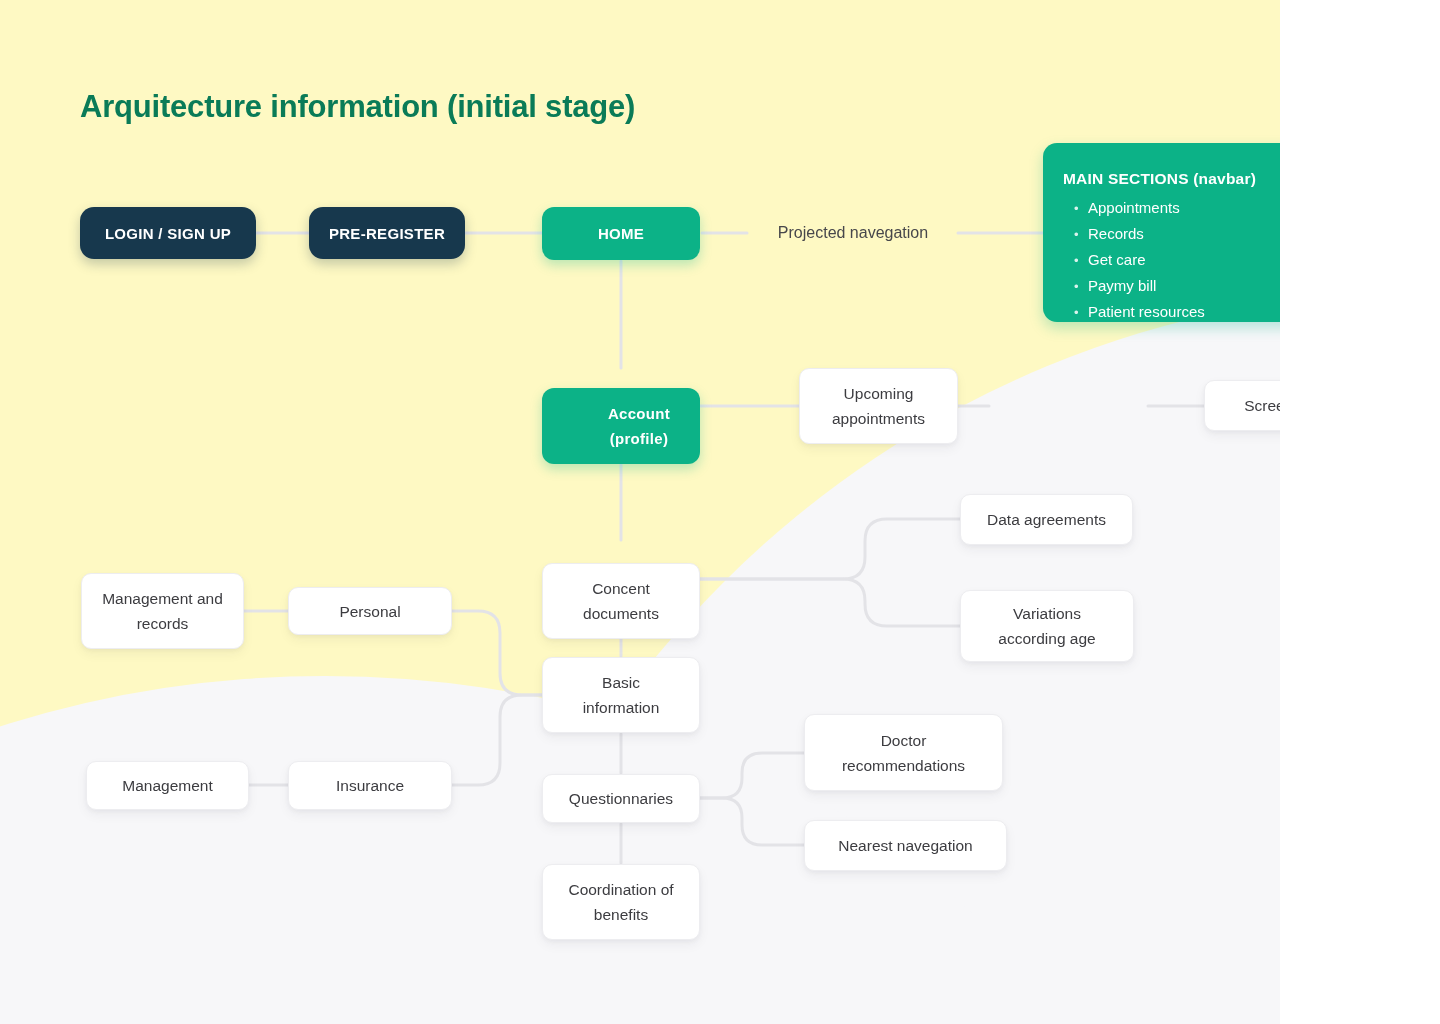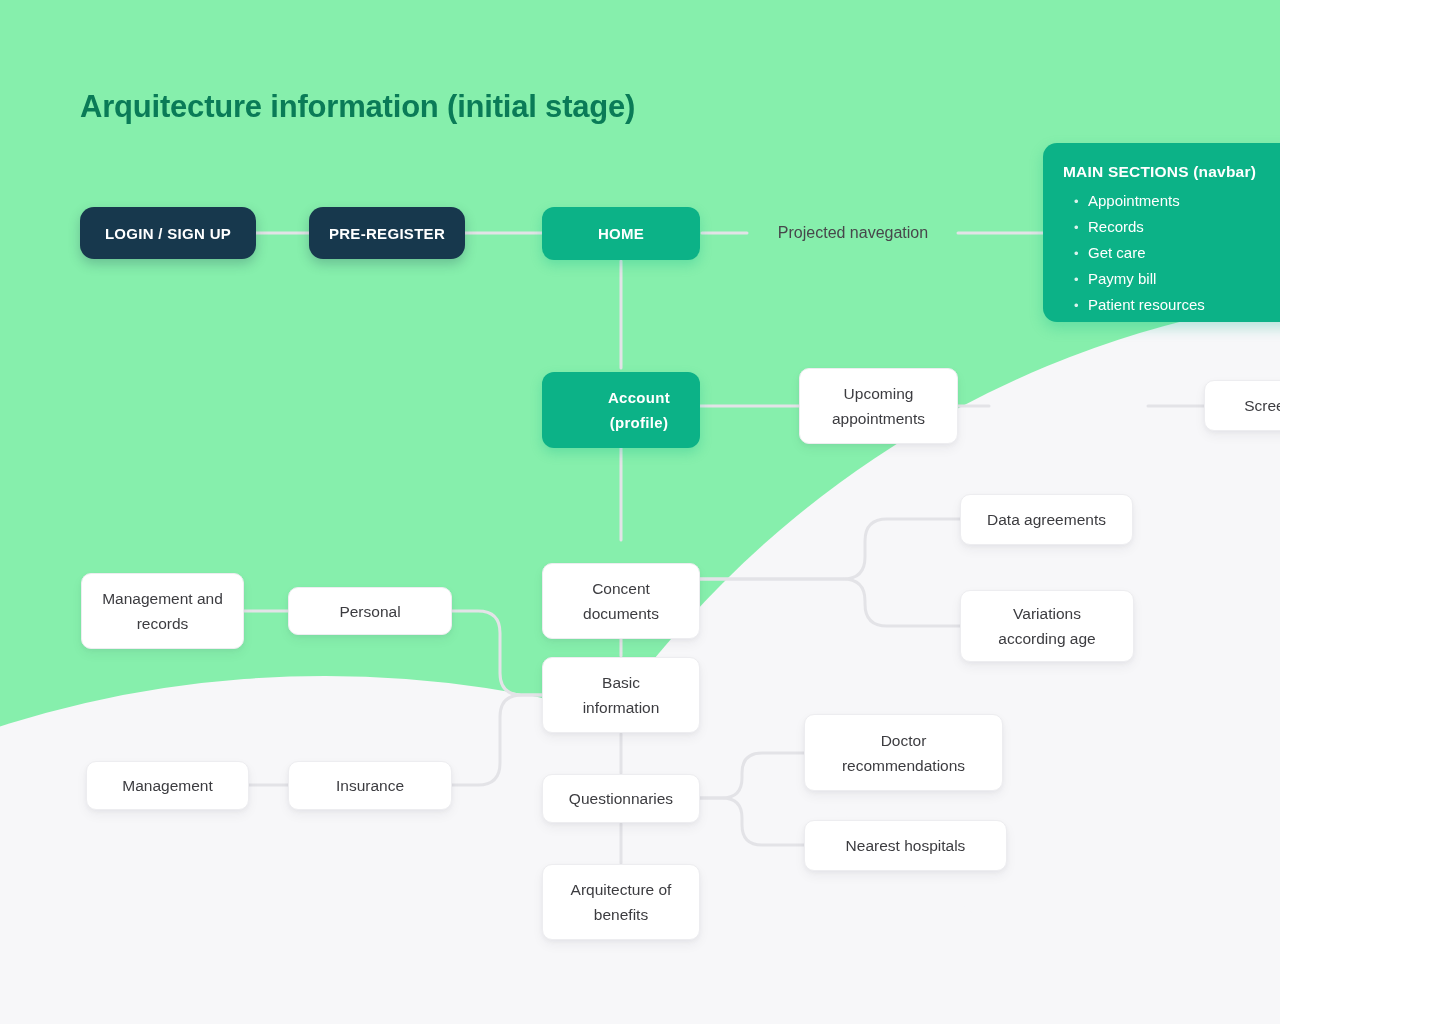--- a/index.html
+++ b/index.html
@@ -6,21 +6,21 @@
   html, body { width: 1440px; height: 1024px; }
   body {
     font-family: "Liberation Sans", sans-serif;
     background: #ffffff;
     overflow: hidden;
   }
   #canvas {
     position: relative;
     width: 1280px;
     height: 1024px;
-    background: #86efac;
+    background: #fef9c3;
     overflow: hidden;
   }
   
   .bg-blob {
     position: absolute;
     border-radius: 50%;
     background: #f7f7f9;
     z-index: 0;
   }
   .bg-blob.one { left: 430px; top: 290px; width: 2000px; height: 2000px; }
@@ -89,21 +89,21 @@
     text-align: center;
   }
 
   .panel {
     position: absolute;
     left: 1043px; top: 143px;
     width: 319px; height: 179px;
     background: #0cb287;
     border-radius: 14px;
     color: #ffffff;
-    padding: 20px 20px 0 20px;
+    padding: 27px 20px 0 20px;
     z-index: 2;
     box-shadow: 0 6px 14px rgba(12,178,135,0.28);
   }
   .panel-title {
     font-size: 15.5px;
     font-weight: bold;
     letter-spacing: 0.2px;
   }
   .panel ul {
     list-style: none;
@@ -182,21 +182,21 @@
         <span class="bullet">•</span>
         <span>Paymy bill</span>
       </li>
       <li>
         <span class="bullet">•</span>
         <span>Patient resources</span>
       </li>
     </ul>
   </div>
 
-  <div class="node green" style="left:542px; top:372px; width:158px; height:76px;padding-left:36px;">Account
+  <div class="node green" style="left:542px; top:388px; width:158px; height:76px;padding-left:36px;">Account
 (profile)</div>
 
   <div class="node" style="left:799px; top:368px; width:159px; height:76px;">Upcoming
 appointments</div>
 
 
   <div class="node" style="left:1204px; top:380px; width:158px; height:51px;">Screenings</div>
 
   <div class="node" style="left:542px; top:563px; width:158px; height:76px;">Concent
 documents</div>
@@ -216,18 +216,18 @@
 
   <div class="node" style="left:86px; top:761px; width:163px; height:49px;">Management</div>
 
   <div class="node" style="left:288px; top:761px; width:164px; height:49px;">Insurance</div>
 
   <div class="node" style="left:542px; top:774px; width:158px; height:49px;">Questionnaries</div>
 
   <div class="node" style="left:804px; top:714px; width:199px; height:77px;">Doctor
 recommendations</div>
 
-  <div class="node" style="left:804px; top:820px; width:203px; height:51px;">Nearest hospitals</div>
-
-  <div class="node" style="left:542px; top:864px; width:158px; height:76px;">Arquitecture of
+  <div class="node" style="left:804px; top:820px; width:203px; height:51px;">Nearest navegation</div>
+
+  <div class="node" style="left:542px; top:864px; width:158px; height:76px;">Coordination of
 benefits</div>
 
 </div>
 
 </body></html>

